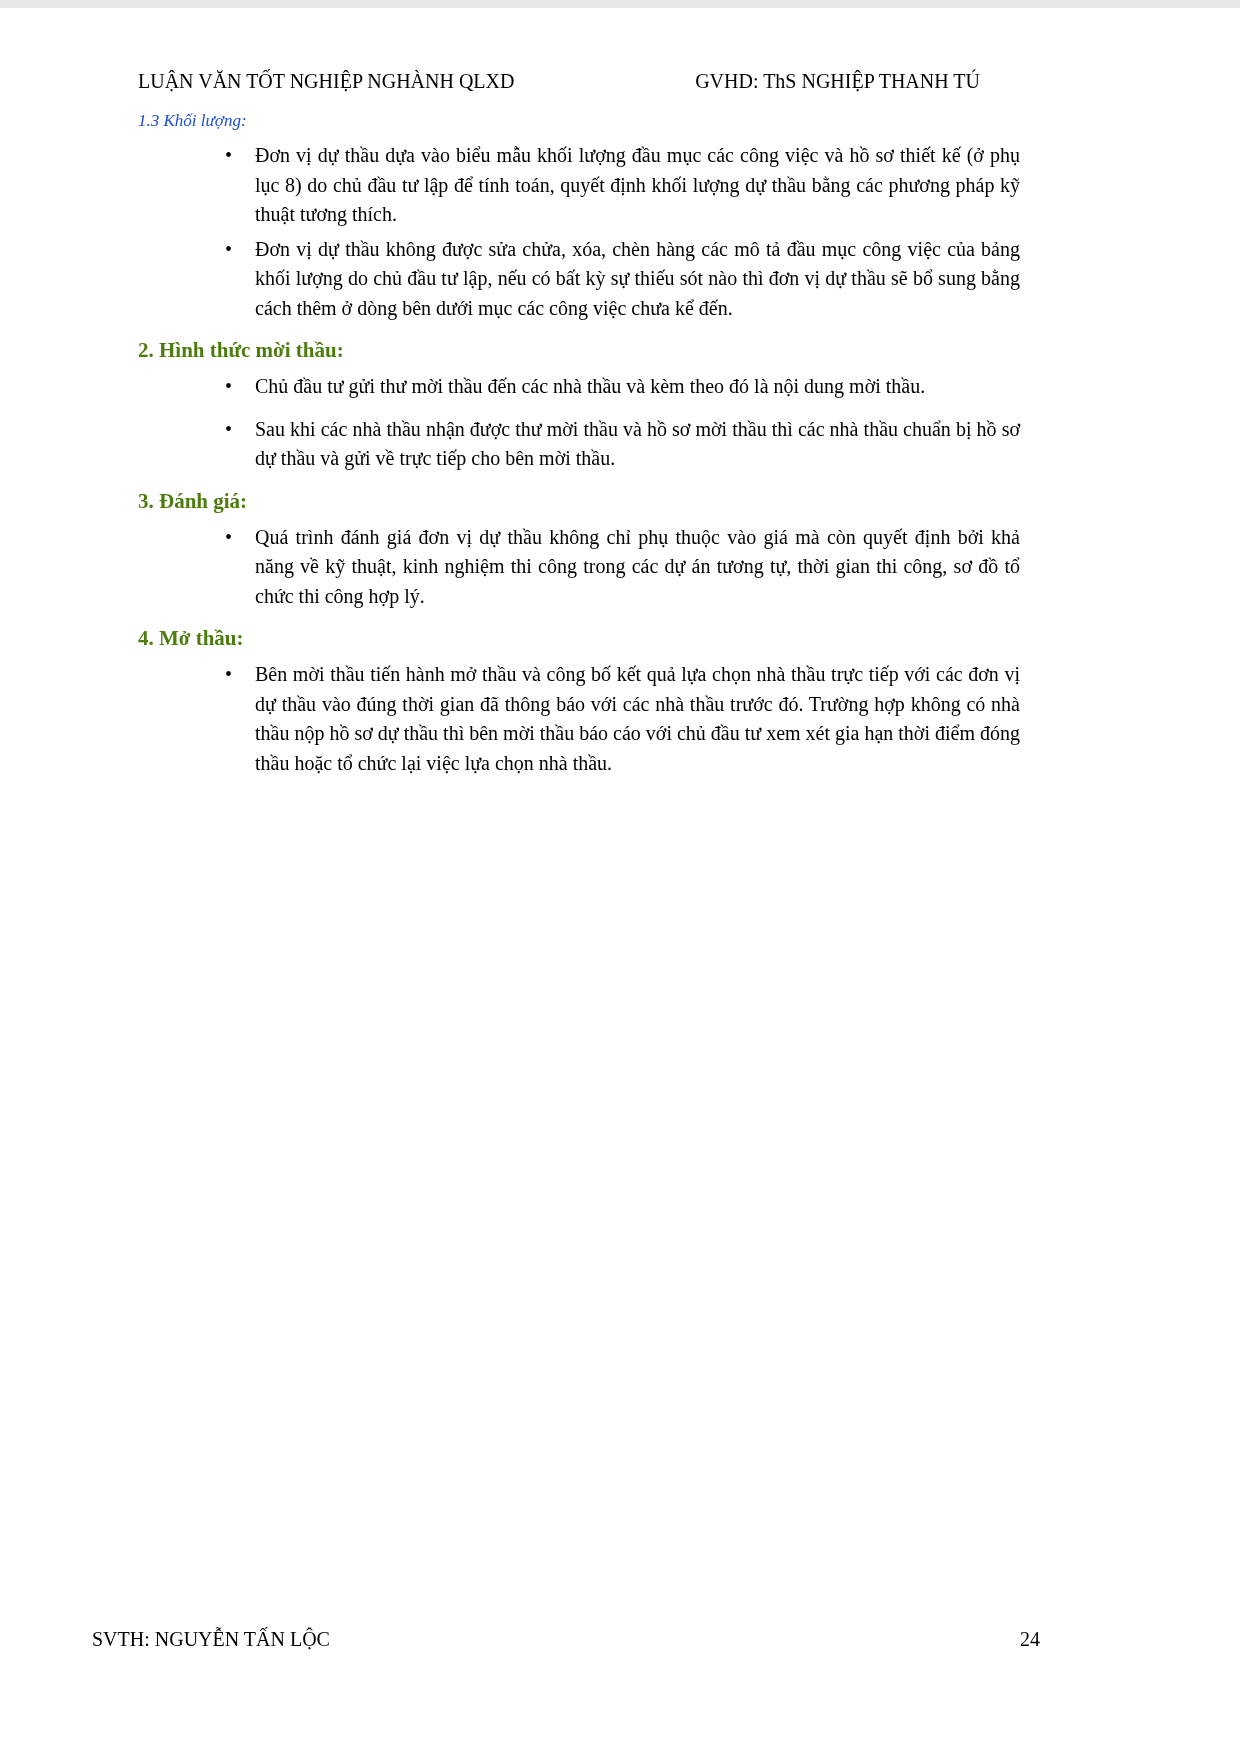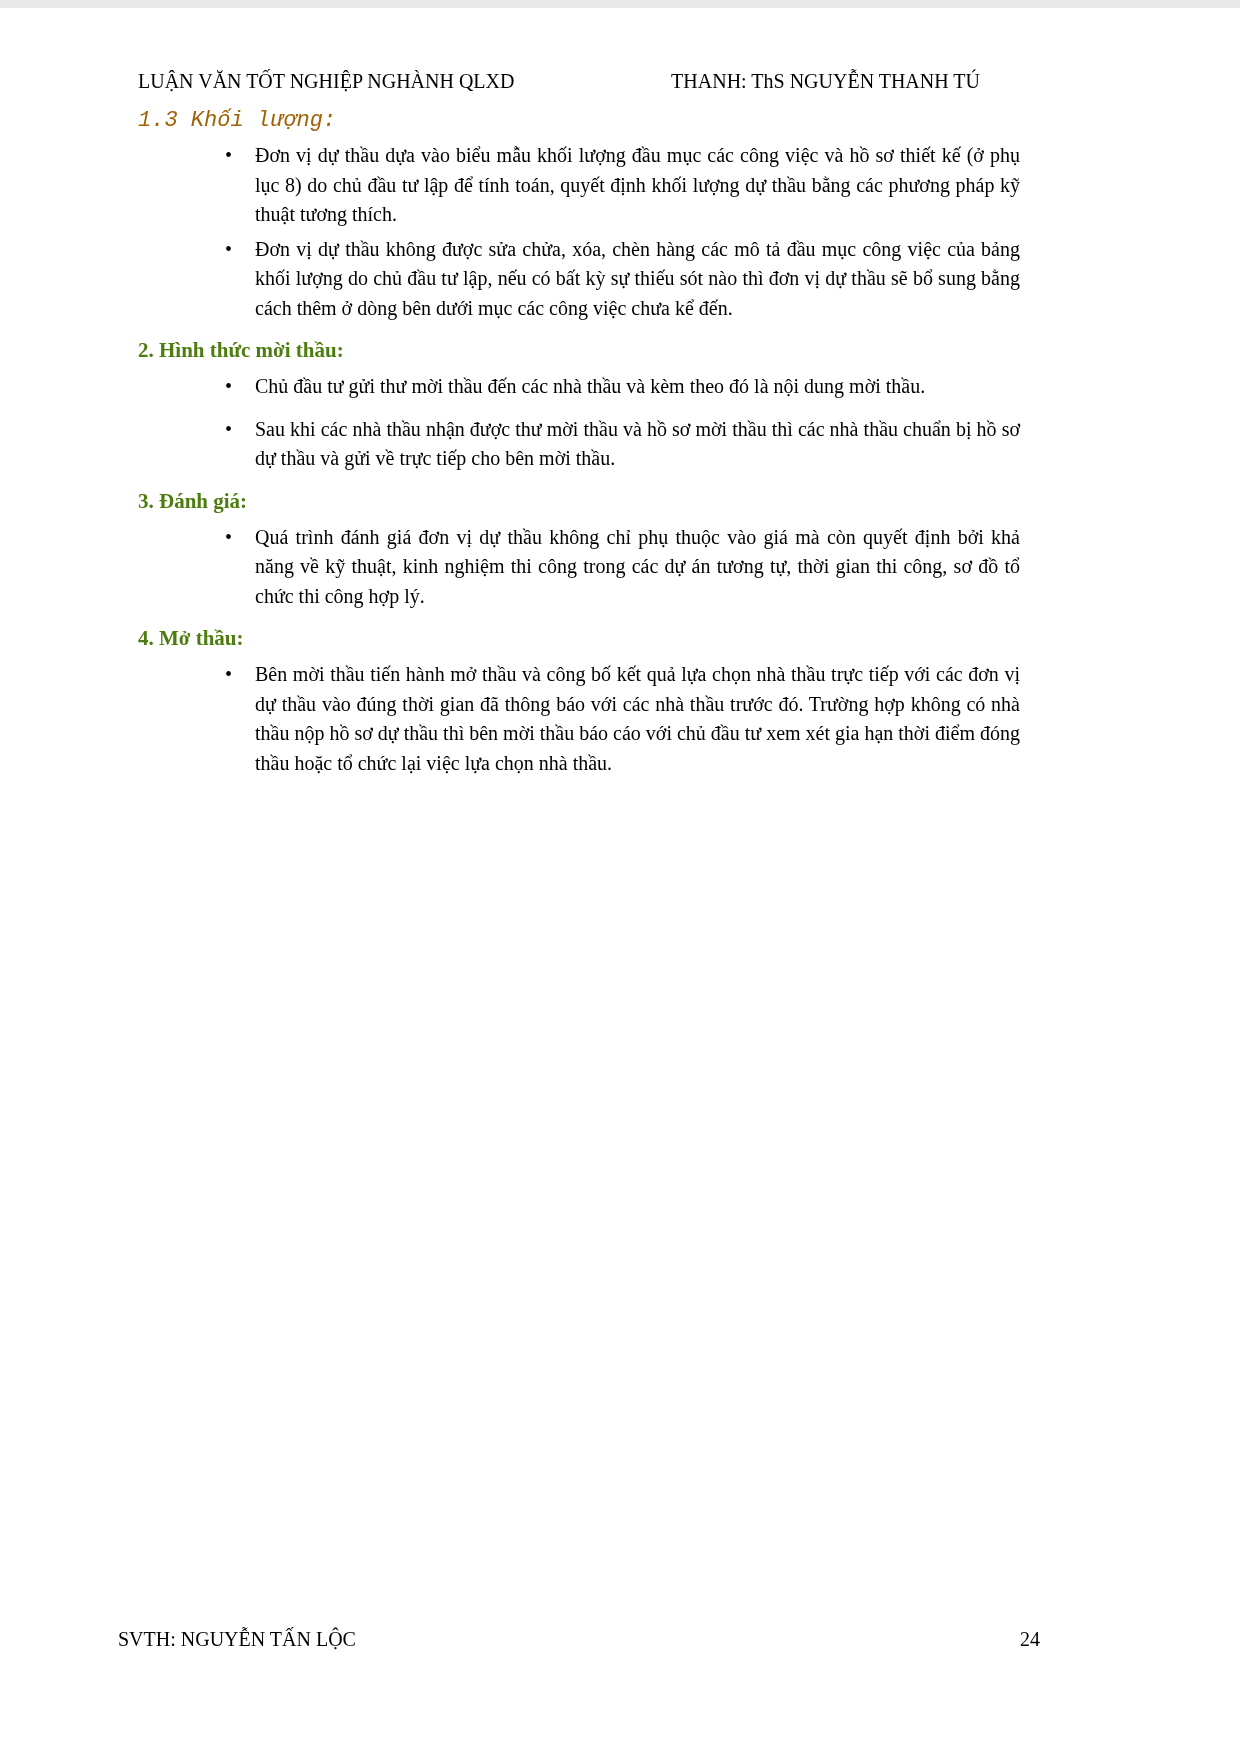--- a/index.html
+++ b/index.html
@@ -22,25 +22,24 @@
   }
   .doc-header { line-height: 27px; }
   .doc-header-row1 {
     display: flex;
     justify-content: space-between;
     padding-right: 40px;
   }
   .doc-header-row2 { padding-left: 84px; }
   .subheading {
     font-style: italic;
-    color: #a16207;
-    font-size: 22px;
+    color: #1d4ed8;
+    font-size: 17px;
     margin: 12px 0 6px 0;
     line-height: 28px;
-    font-family: Liberation Mono, monospace;
   }
   .heading {
     color: #4d7c0f;
     font-weight: bold;
     font-size: 21px;
     margin: 13px 0 8px 0;
     line-height: 28px;
   }
   .bullet {
     display: flex;
@@ -58,37 +57,37 @@
     flex: 1;
     text-align: justify;
   }
   .doc-footer {
     position: absolute;
     top: 1618px;
     left: 0;
     right: 0;
     display: flex;
     align-items: baseline;
-    padding: 0 200px 0 118px;
+    padding: 0 200px 0 92px;
     line-height: 27px;
   }
   .doc-footer .f-left  { flex: 1; text-align: left; }
   .doc-footer .f-center{ flex: 0; text-align: right; }
   .doc-footer .f-right { flex: 1; text-align: right; }
 </style>
 </head>
 <body>
 
 <div class="page">
   <div class="content">
 
     <div class="doc-header">
       <div class="doc-header-row1">
         <span>LUẬN VĂN TỐT NGHIỆP NGHÀNH QLXD</span>
-        <span>THANH: ThS NGUYỄN THANH TÚ</span>
+        <span>GVHD: ThS NGHIỆP THANH TÚ</span>
       </div>
     </div>
 
     <div class="subheading">1.3 Khối lượng:</div>
     <div>
       <div class="bullet">
         <span class="dot">•</span>
         <span class="btext">Đơn vị dự thầu dựa vào biểu mẫu khối lượng đầu mục các công việc và hồ sơ thiết kế (ở phụ lục 8) do chủ đầu tư lập để tính toán, quyết định khối lượng dự thầu bằng các phương pháp kỹ thuật tương thích.</span>
       </div>
       <div class="bullet">

